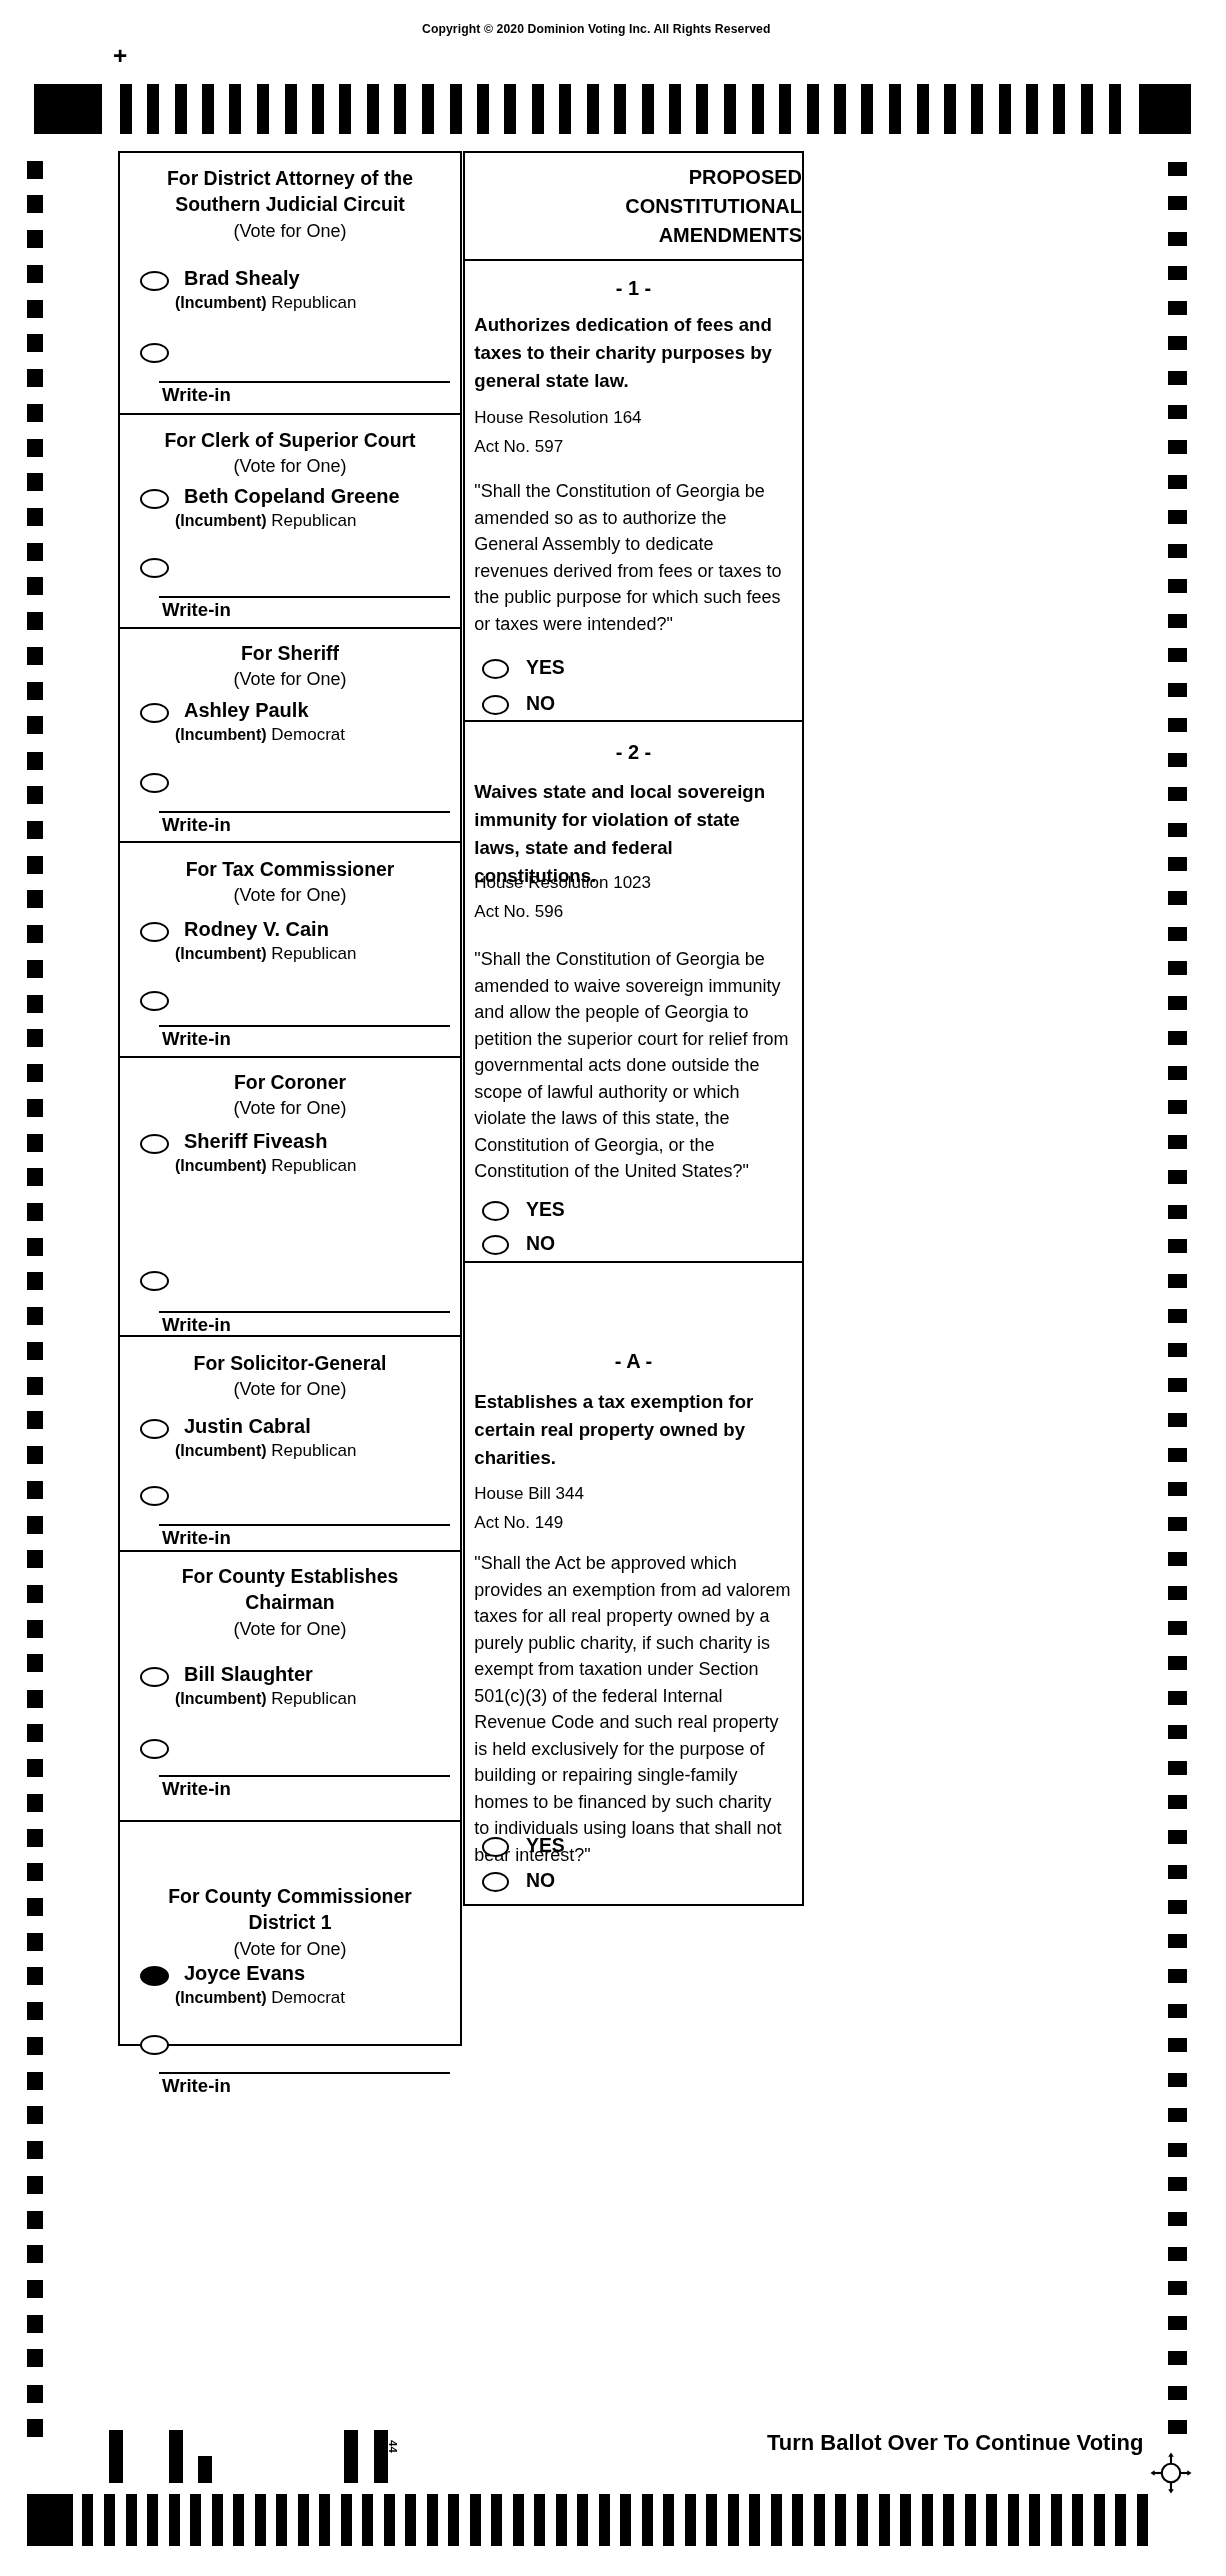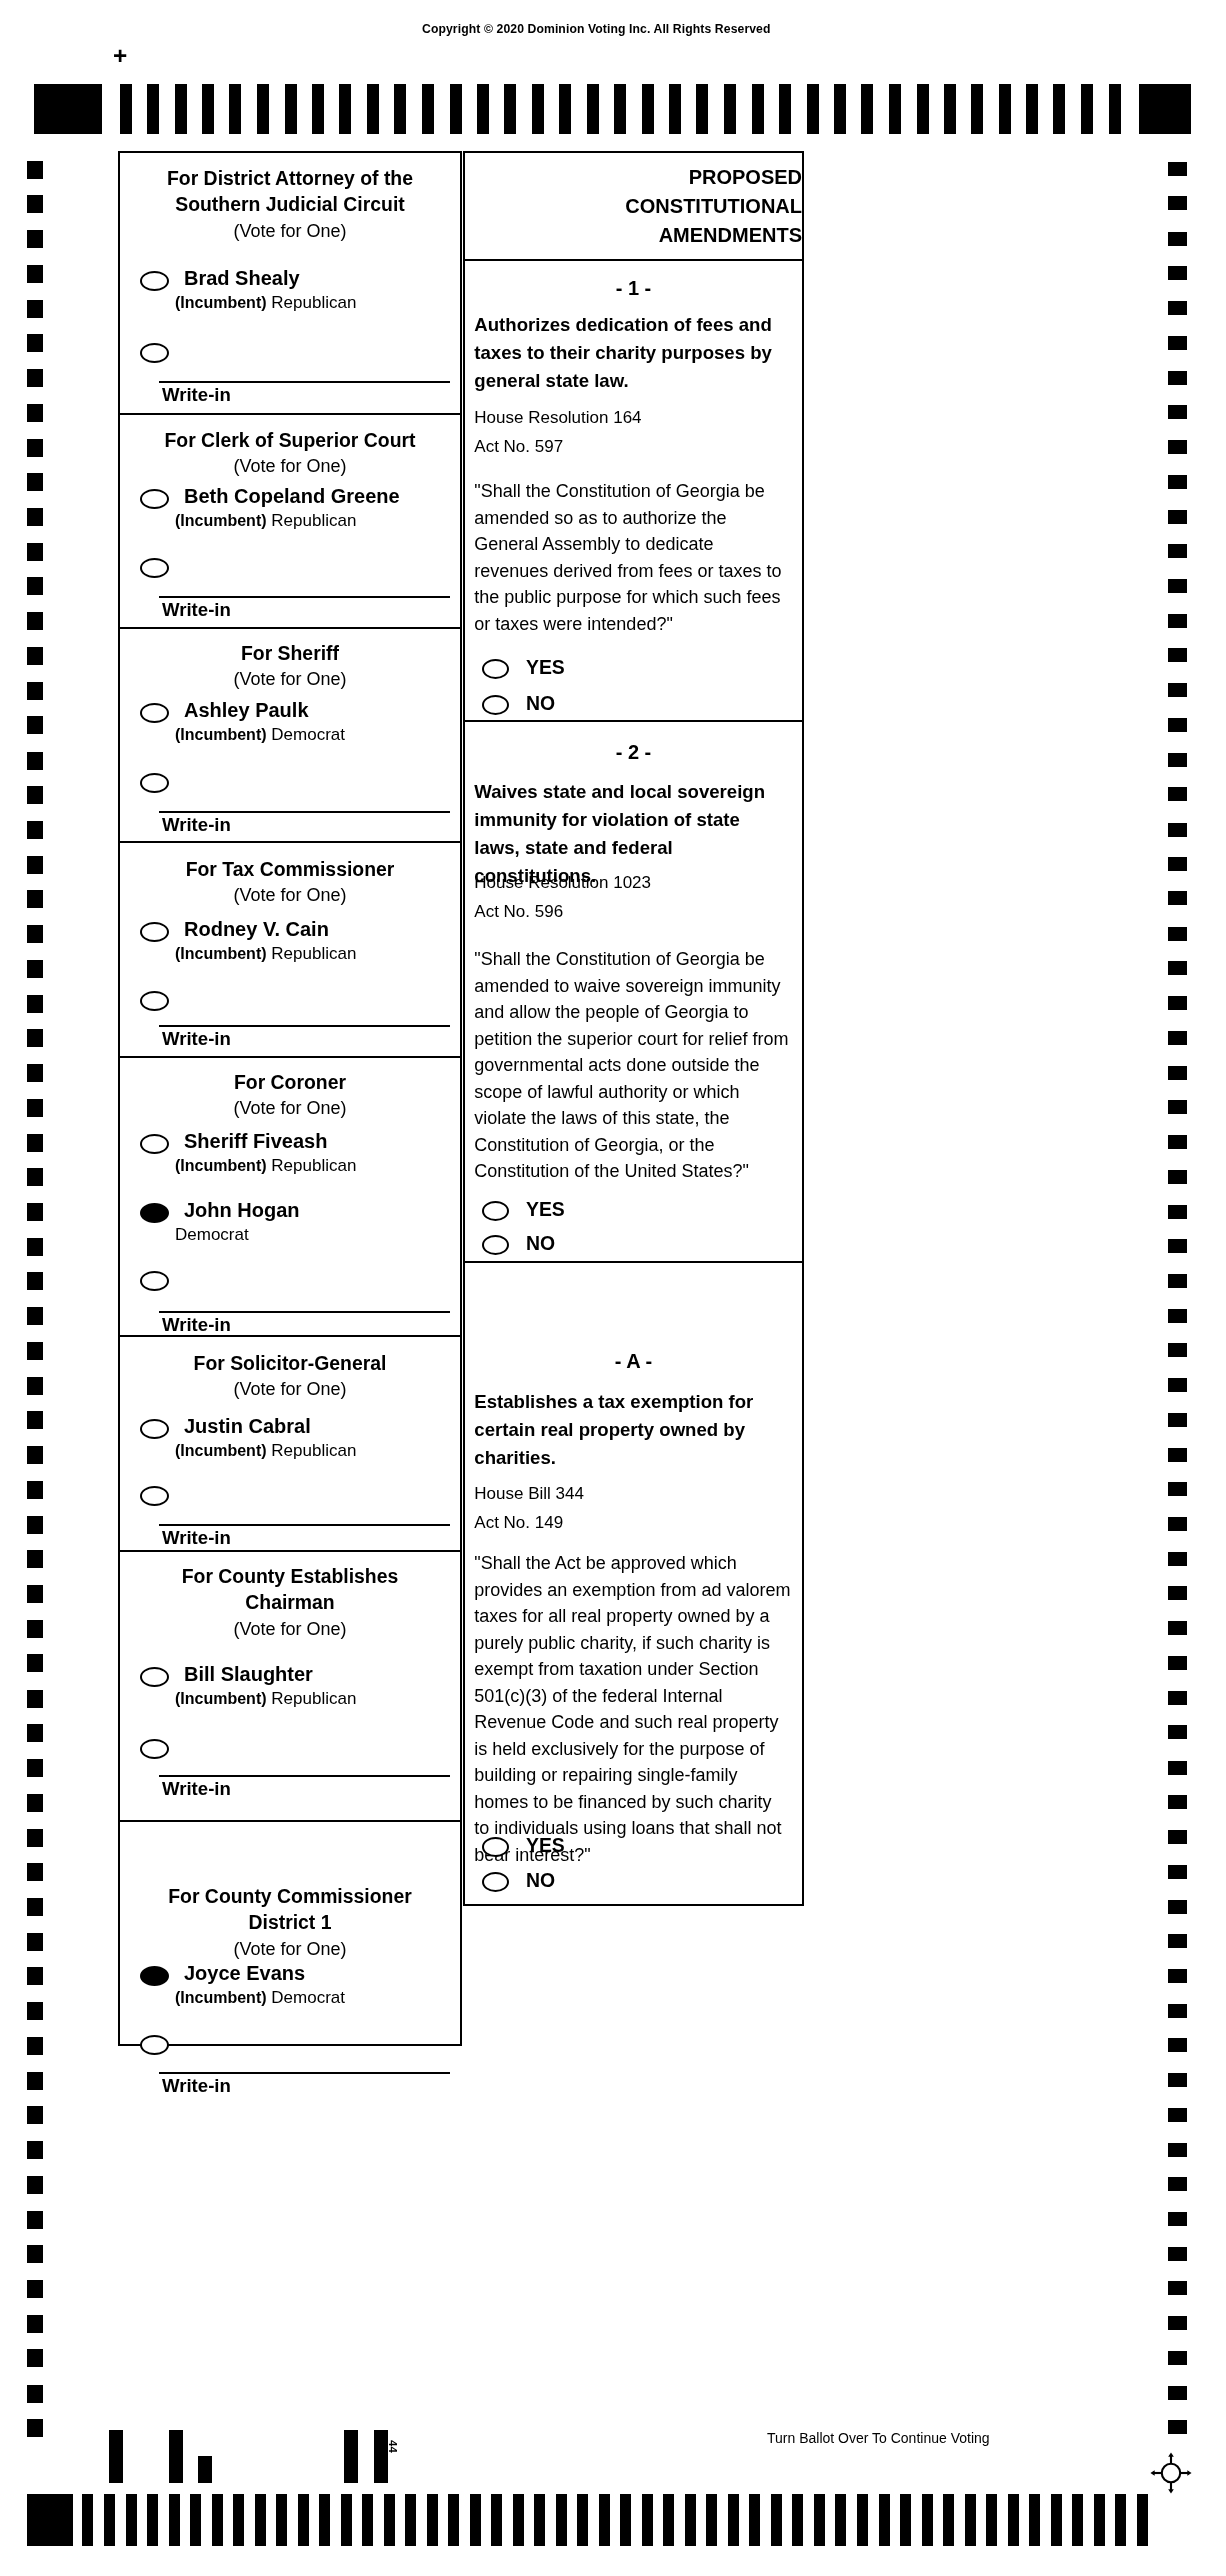--- a/index.html
+++ b/index.html
@@ -30,21 +30,21 @@
   .mhdr.first{padding-top:10px;}
   .measure{position:absolute;left:0;width:100%;border-bottom:2.2px solid #000;box-sizing:border-box;}
   .measure:last-child{border-bottom:none;}
   .mnum{position:absolute;left:0;width:100%;text-align:center;font-size:20px;font-weight:bold;}
   .msum{position:absolute;left:9.3px;right:13px;font-size:18.6px;font-weight:bold;line-height:28px;}
   .mauth{position:absolute;left:9.3px;font-size:17px;line-height:29px;}
   .mq{position:absolute;left:9.3px;right:11.5px;font-size:18px;line-height:26.5px;}
   .opt{position:absolute;left:0;width:100%;height:29px;}
   .opt .oval{left:16.5px;top:0;width:27px;height:20px;}
   .optlabel{position:absolute;left:61px;top:-2.9px;font-size:19.4px;font-weight:bold;}
-  .turnover{position:absolute;left:767px;top:2430px;font-size:14px;font-weight:normal;white-space:nowrap;text-align:center;}
+  .turnover{position:absolute;left:767px;top:2430px;font-size:22px;font-weight:bold;white-space:nowrap;text-align:center;}
   .stub{position:absolute;left:399px;top:2440px;font-size:11.5px;font-weight:bold;transform:rotate(90deg);transform-origin:left top;}
 </style>
 </head>
 <body>
 
 <div id="page">
   <div class="copyright">Copyright © 2020 Dominion Voting Inc. All Rights Reserved</div>
   <div class="plus">+</div>
 
   <div id="top-track">
@@ -339,25 +339,20 @@
       <div class="contest" style="top: 904px; height: 280px;">
         <div class="chead">
           <div class="ctitle">For Coroner</div>
           <div class="cinstr">(Vote for One)</div>
         </div>
         <div class="cand" style="top: 77px;">
           <div class="oval" style="left: 20px; top: 0px;"></div>
           <div class="cname">Sheriff Fiveash</div>
           <div class="cdetail"><span class="inc">(Incumbent)</span> <span>Republican</span></div>
         </div>
-        <div class="cand" style="top: 146px;">
-          <div class="oval filled" style="left: 20px; top: 0px;"></div>
-          <div class="cname">John Hogan</div>
-          <div class="cdetail"><span>Democrat</span></div>
-        </div>
         <div class="oval" style="left: 20px; top: 214px;"></div>
         <div class="wline" style="top: 254px;"></div>
         <div class="wlabel" style="top: 257px;">Write-in</div>
       </div>
       <div class="contest" style="top: 1185px; height: 214px;">
         <div class="chead">
           <div class="ctitle">For Solicitor-General</div>
           <div class="cinstr">(Vote for One)</div>
         </div>
         <div class="cand" style="top: 81px;">

